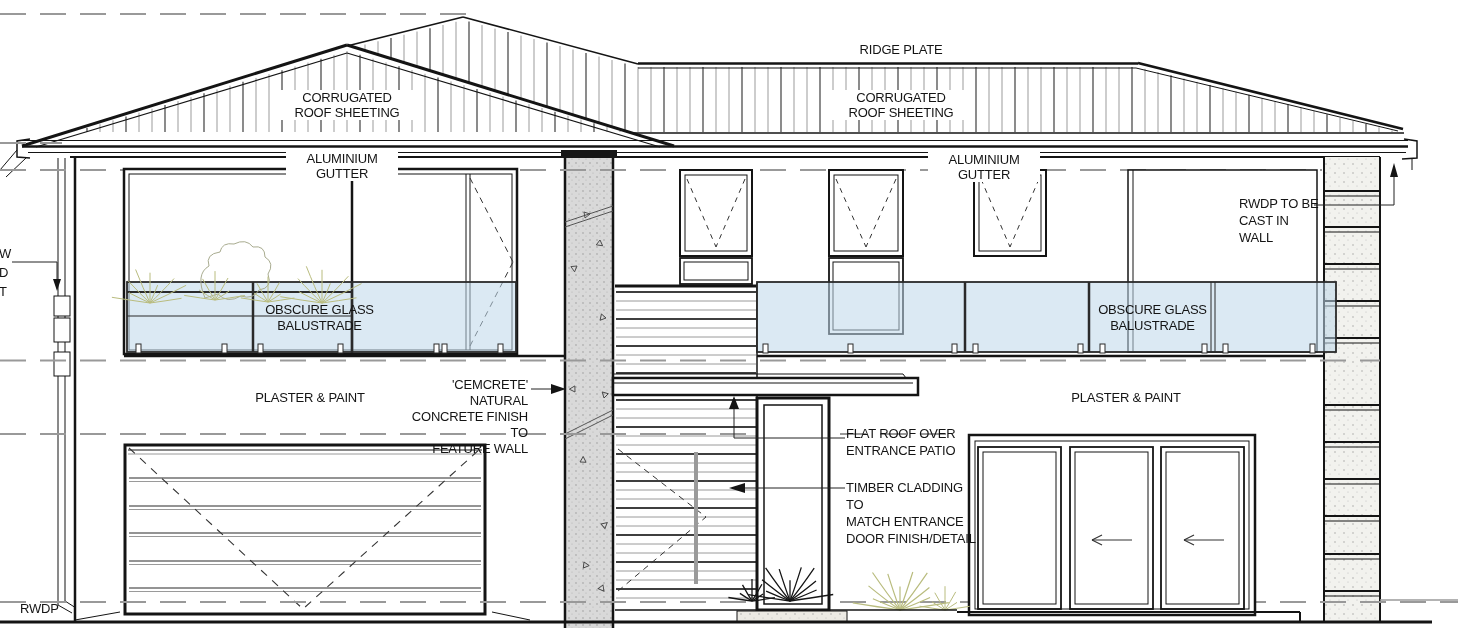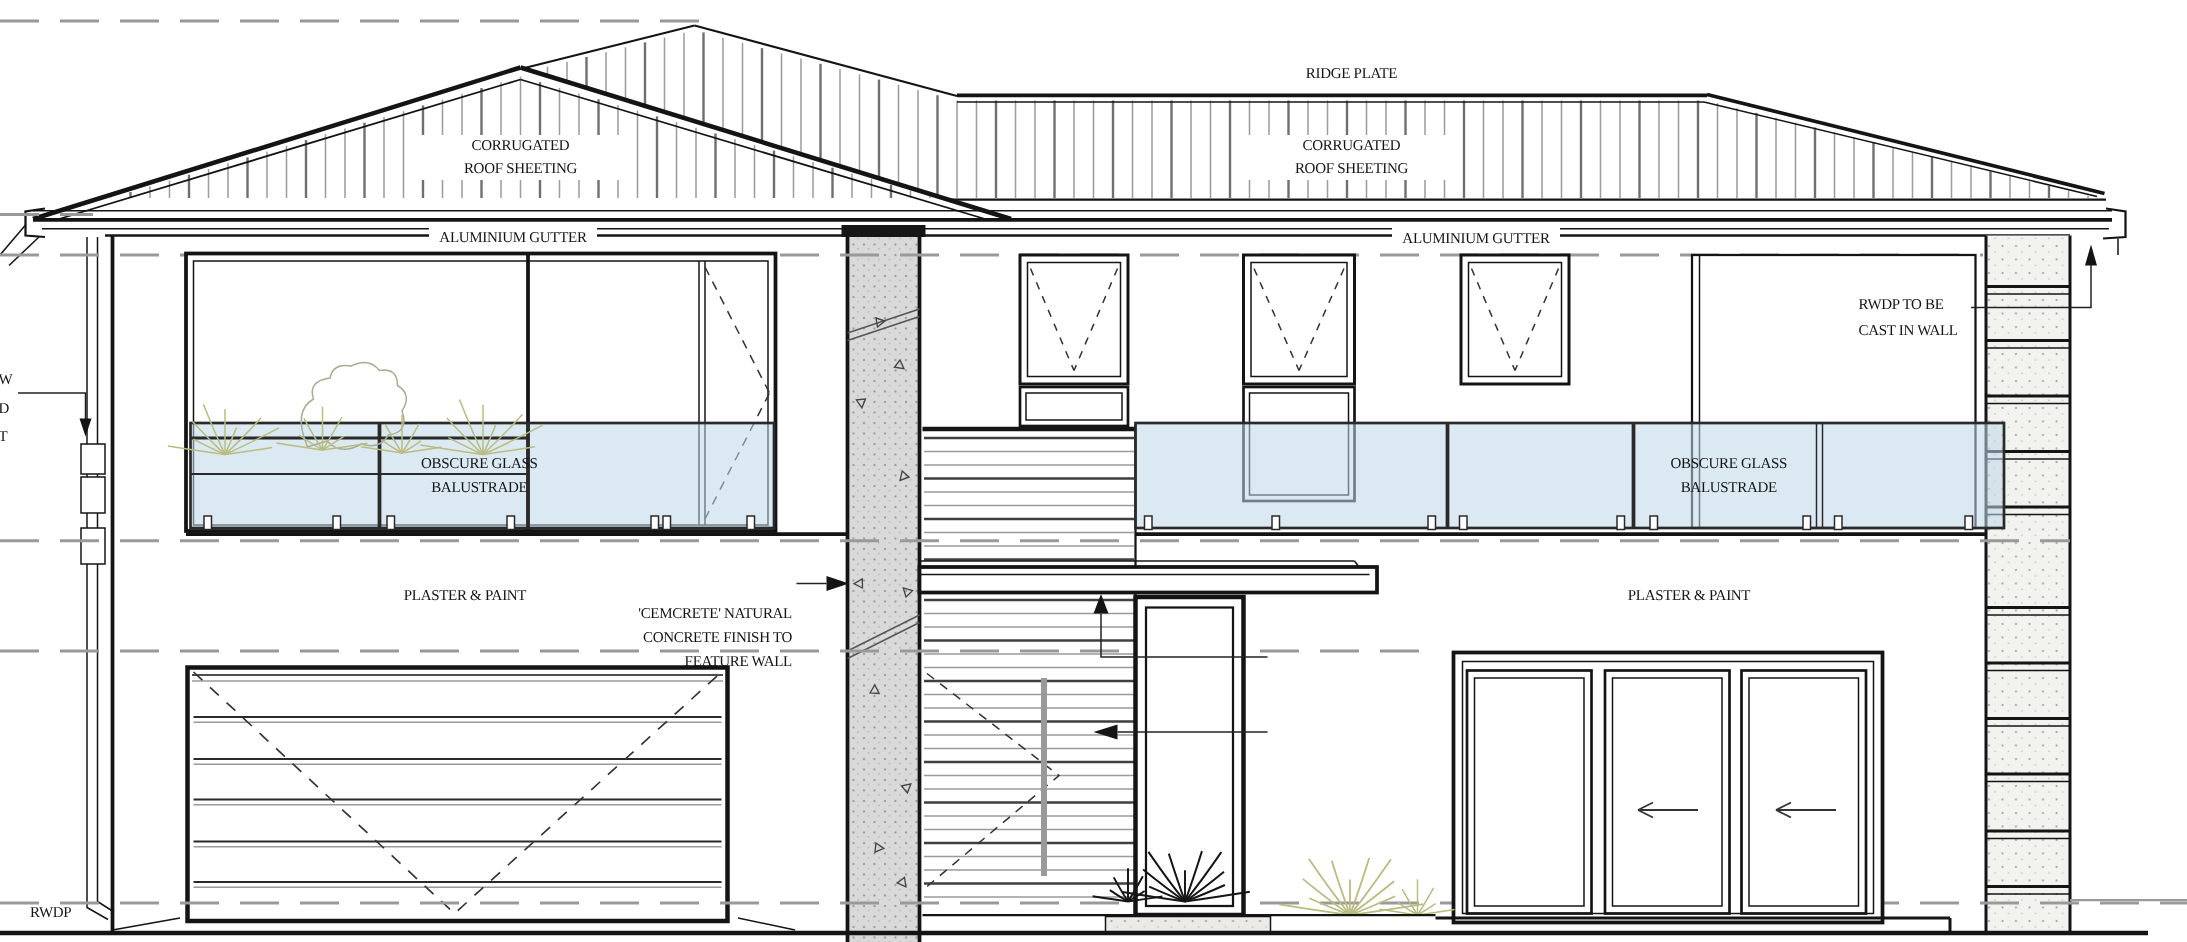--- a/index.html
+++ b/index.html
@@ -1,20 +1,20 @@
 <!DOCTYPE html>
 <html><head>
 <meta charset="utf-8">
 <style>
   html,body{margin:0;padding:0;background:#fff;}
   .canvas{position:relative;width:1458px;height:628px;background:#fff;overflow:hidden;
           font-family:"Liberation Sans",sans-serif;}
   svg{position:absolute;left:0;top:0;}
-  .lbl{position:absolute;font-size:10px;line-height:15px;letter-spacing:-0.2px;
-       color:#141414;white-space:pre-line;font-family:Liberation Serif, serif;}
+  .lbl{position:absolute;font-size:13px;line-height:15px;letter-spacing:-0.2px;
+       color:#141414;white-space:pre-line;}
   .ctr{text-align:center;}
   .rgt{text-align:right;}
   .bgw{background:#fff;text-align:center;}
   .lh16{line-height:16px;}
   .lh17{line-height:17px;}
   .lh19{line-height:19px;}
 </style>
 </head>
 <body>
 
@@ -549,25 +549,30 @@
 <div class="lbl ctr lh16" style="left:257px;top:302px;width:125px;">OBSCURE GLASS
 BALUSTRADE</div>
 
 <div class="lbl ctr lh16" style="left:1090px;top:302px;width:125px;">OBSCURE GLASS
 BALUSTRADE</div>
 
 <div class="lbl ctr" style="left:240px;top:390px;width:140px;">PLASTER &amp; PAINT</div>
 
 <div class="lbl ctr" style="left:1056px;top:390px;width:140px;">PLASTER &amp; PAINT</div>
 
-<div class="lbl rgt lh16" style="left:402px;top:377px;width:126px;margin-top:25px;">'CEMCRETE' NATURAL
+<div class="lbl rgt lh16" style="left:402px;top:377px;width:126px;">'CEMCRETE' NATURAL
 CONCRETE FINISH TO
 FEATURE WALL</div>
 
-
+<div class="lbl lh17" style="left:846px;top:425px;width:120px;">FLAT ROOF OVER
+ENTRANCE PATIO</div>
+
+<div class="lbl lh17" style="left:846px;top:479px;width:130px;">TIMBER CLADDING TO
+MATCH ENTRANCE
+DOOR FINISH/DETAIL</div>
 
 
 <div class="lbl" style="left:20px;top:601px;width:42px;">RWDP</div>
 
 <div class="lbl lh19" style="left:-1px;top:244px;width:14px;">W
 D
 T</div>
 
 </div>
 

